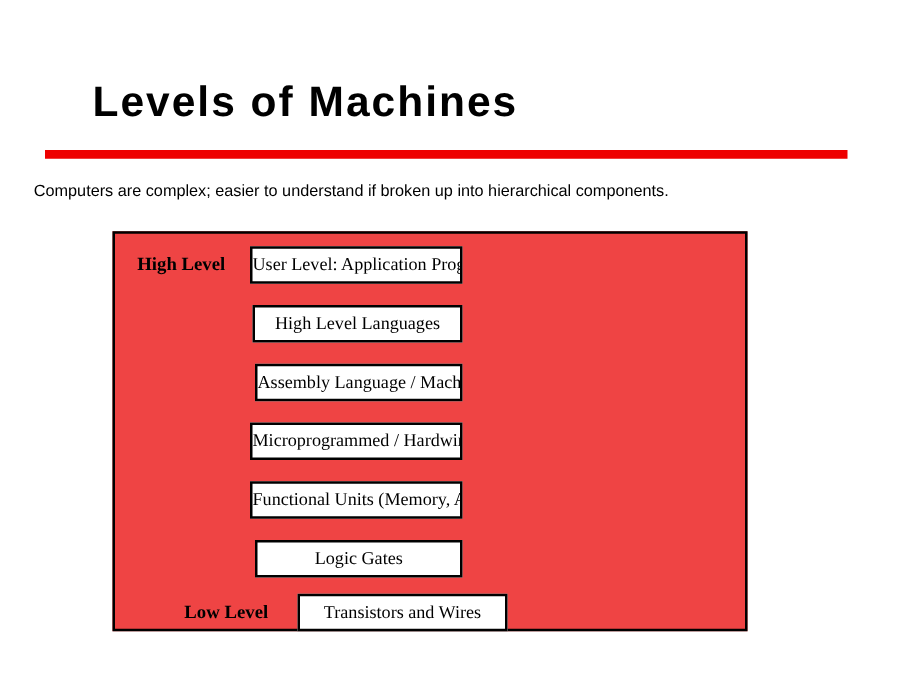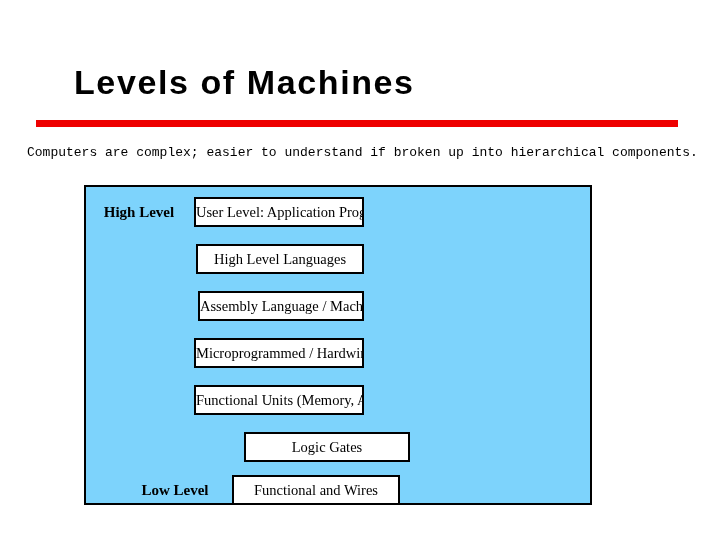--- a/index.html
+++ b/index.html
@@ -47,38 +47,38 @@
     height: 7px;
     background: #ee0000;
   }
 
   
   #subtitle {
     position: absolute;
     left: 27px;
     top: 144px;
     width: 670px;
-    font-family: Liberation Mono, monospace;
+    font-family: Liberation Sans, sans-serif;
     font-size: 13px;
     font-weight: normal;
     color: #000000;
     line-height: 17px;
     white-space: nowrap;
   }
 
   
   #diagram {
     position: absolute;
-    left: 84px;
+    left: 90px;
     top: 185px;
     width: 508px;
     height: 320px;
     border: 2px solid #000000;
     box-sizing: border-box;
-    background: #7dd3fc;
+    background: #ef4444;
     text-decoration: underline;
   }
 
   .level-row {
     position: absolute;
     left: 0;
     width: 100%;
     height: 30px;
   }
 
@@ -143,23 +143,23 @@
       <div class="level-box" style="left:108px; width:170px;">Microprogrammed / Hardwired Control</div>
     </div>
 
     <div class="level-row" style="top:198px;">
       <div class="level-box" style="left:108px; width:170px;">
         <span>Functional Units (Memory, A.L.U., )</span>
       </div>
     </div>
 
     <div class="level-row" style="top:245px;">
-      <div class="level-box" style="left:112px; width:166px;margin-left:46px;">Logic Gates</div>
+      <div class="level-box" style="left:112px; width:166px;">Logic Gates</div>
     </div>
 
     <div class="level-row" style="top:288px;margin-left:36px;">
       <div class="level-label">Low Level</div>
-      <div class="level-box" style="left:110px; width:168px;">Functional and Wires</div>
+      <div class="level-box" style="left:110px; width:168px;">Transistors and Wires</div>
     </div>
 
   </div>
 
 </div>
 
 </body></html>

